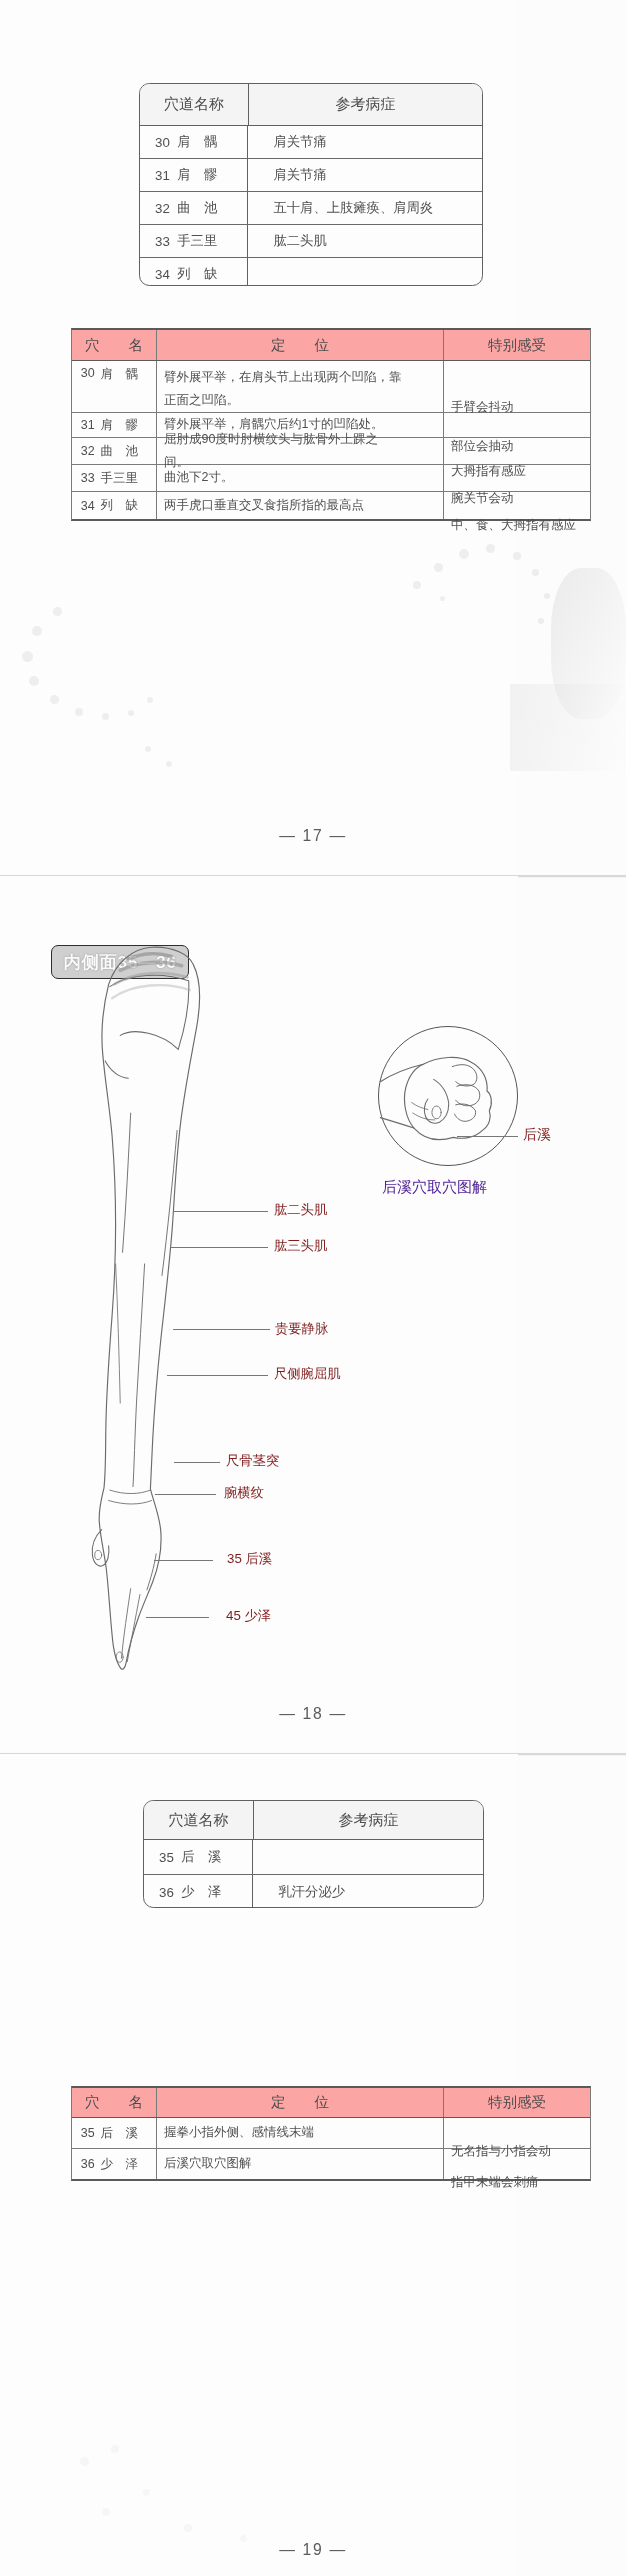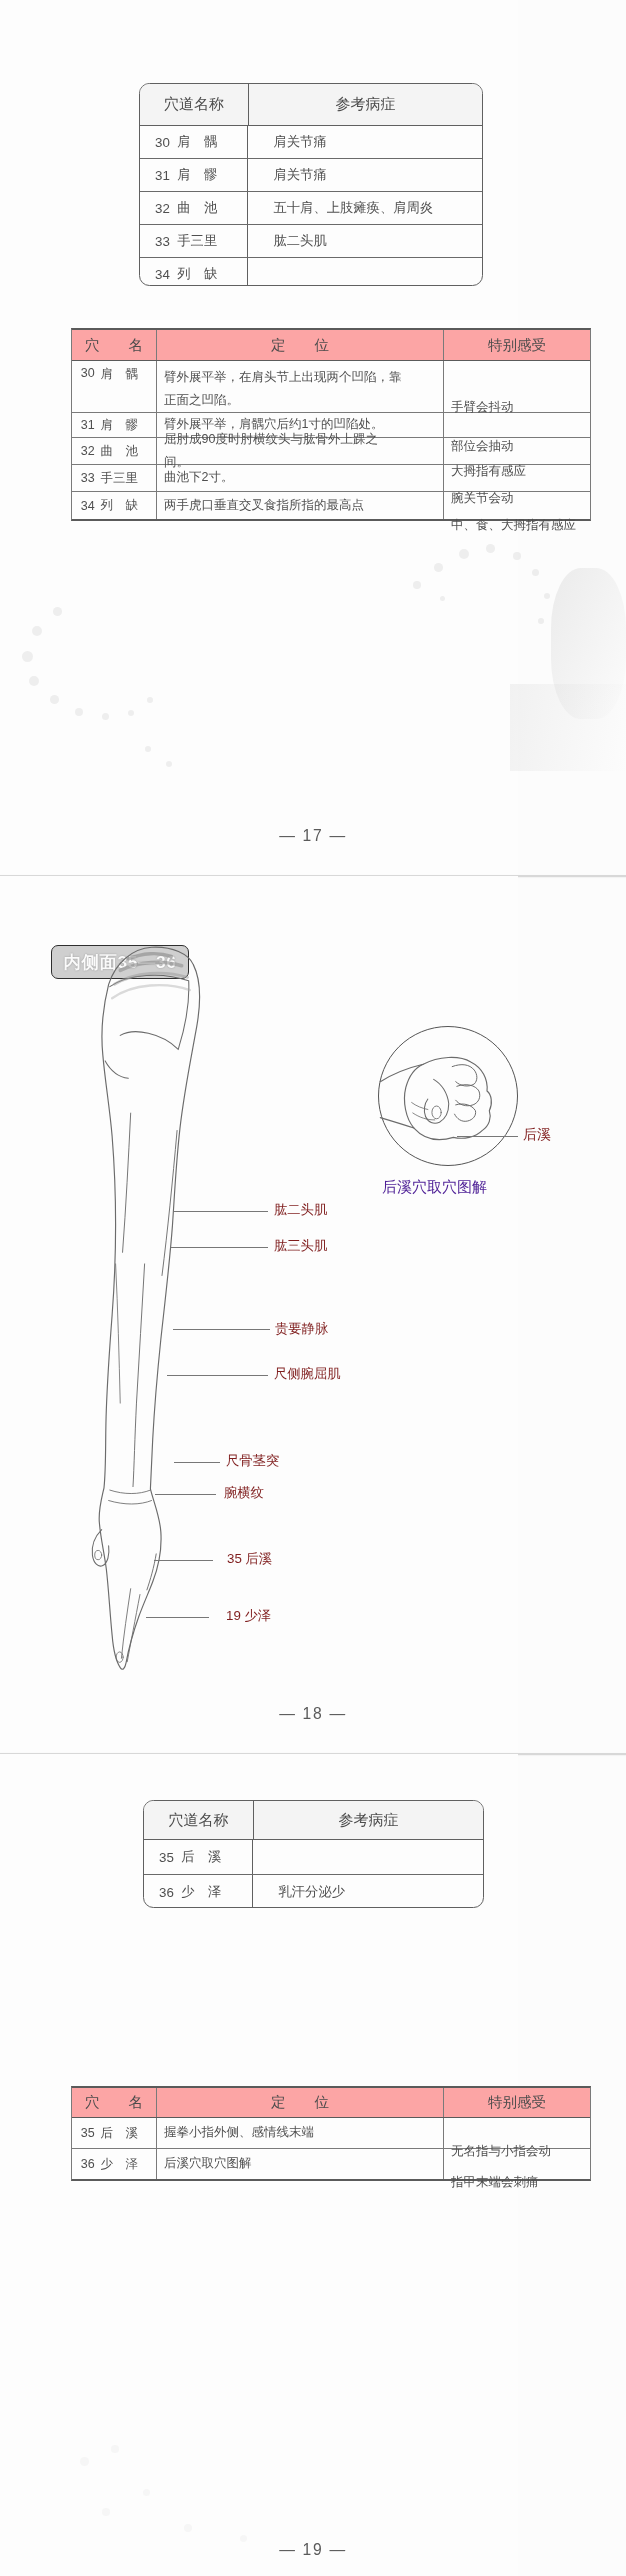--- a/index.html
+++ b/index.html
@@ -243,21 +243,21 @@
   <div class="lead" style="left:154px;top:684px;width:59px;"></div>
   <div class="lead" style="left:146px;top:741px;width:63px;"></div>
 
   <div class="dlabel" style="left:274px;top:325px;">肱二头肌</div>
   <div class="dlabel" style="left:274px;top:361px;">肱三头肌</div>
   <div class="dlabel" style="left:275px;top:444px;">贵要静脉</div>
   <div class="dlabel" style="left:274px;top:489px;">尺侧腕屈肌</div>
   <div class="dlabel" style="left:226px;top:576px;">尺骨茎突</div>
   <div class="dlabel" style="left:224px;top:608px;">腕横纹</div>
   <div class="dlabel" style="left:227px;top:674px;">35 后溪</div>
-  <div class="dlabel" style="left:226px;top:731px;">19 少泽</div>
+  <div class="dlabel" style="left:226px;top:731px;">45 少泽</div>
 
   <div class="inset-circle" style="left:378px;top:150px;width:138px;height:138px;"></div>
   <svg style="position:absolute;left:378px;top:150px;" width="138" height="138" viewBox="0 0 238 238">
     <g fill="none" stroke="#6b6b6b" stroke-width="2" stroke-linecap="round">
       <path d="M 4,96 C 30,80 52,72 78,66"></path>
       <path d="M 4,158 C 24,164 44,170 62,176"></path>
       <path d="M 78,66 C 104,52 140,50 160,62 C 180,72 190,92 188,112
                C 196,118 198,134 192,146 C 196,158 192,172 180,180
                C 168,192 148,196 130,192 C 104,200 80,196 62,176
                C 48,160 42,130 48,106 C 54,84 64,72 78,66 Z"></path>

